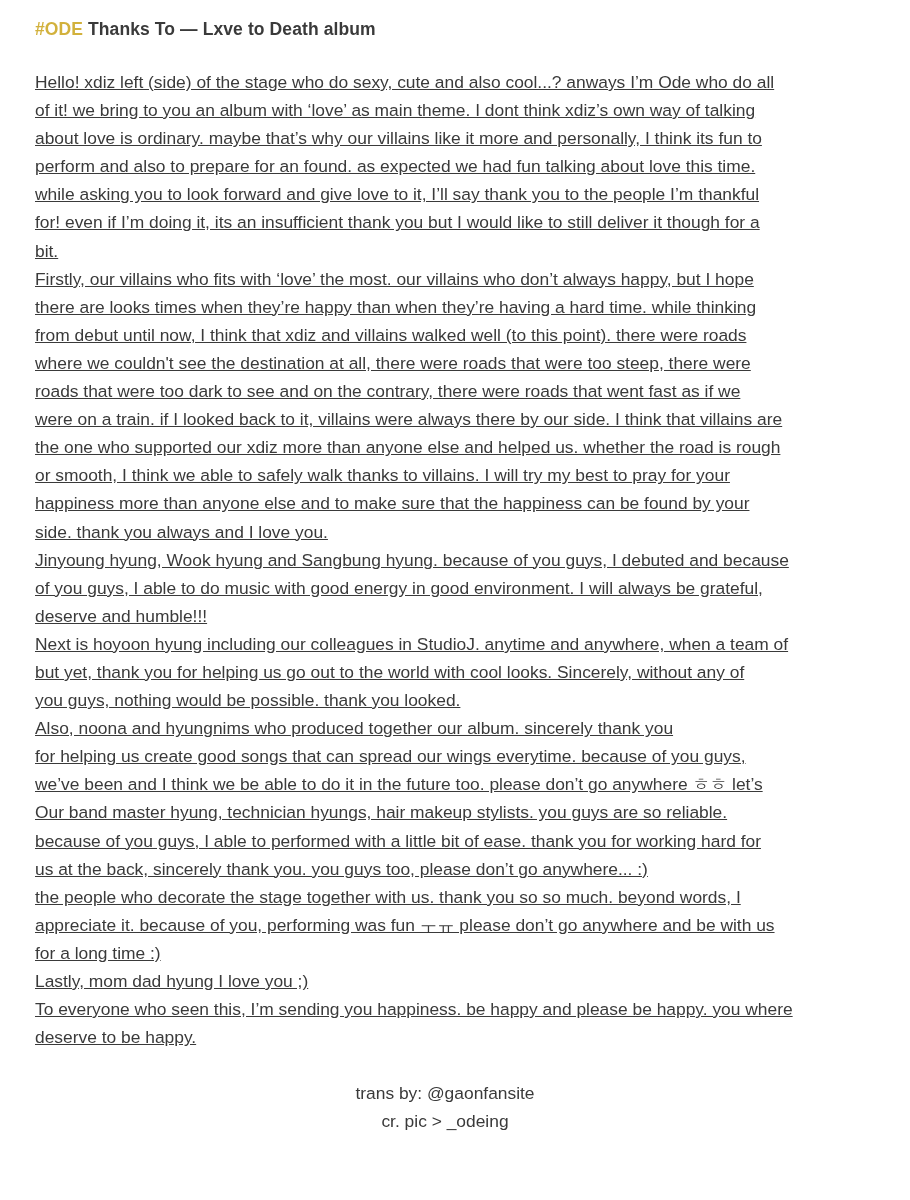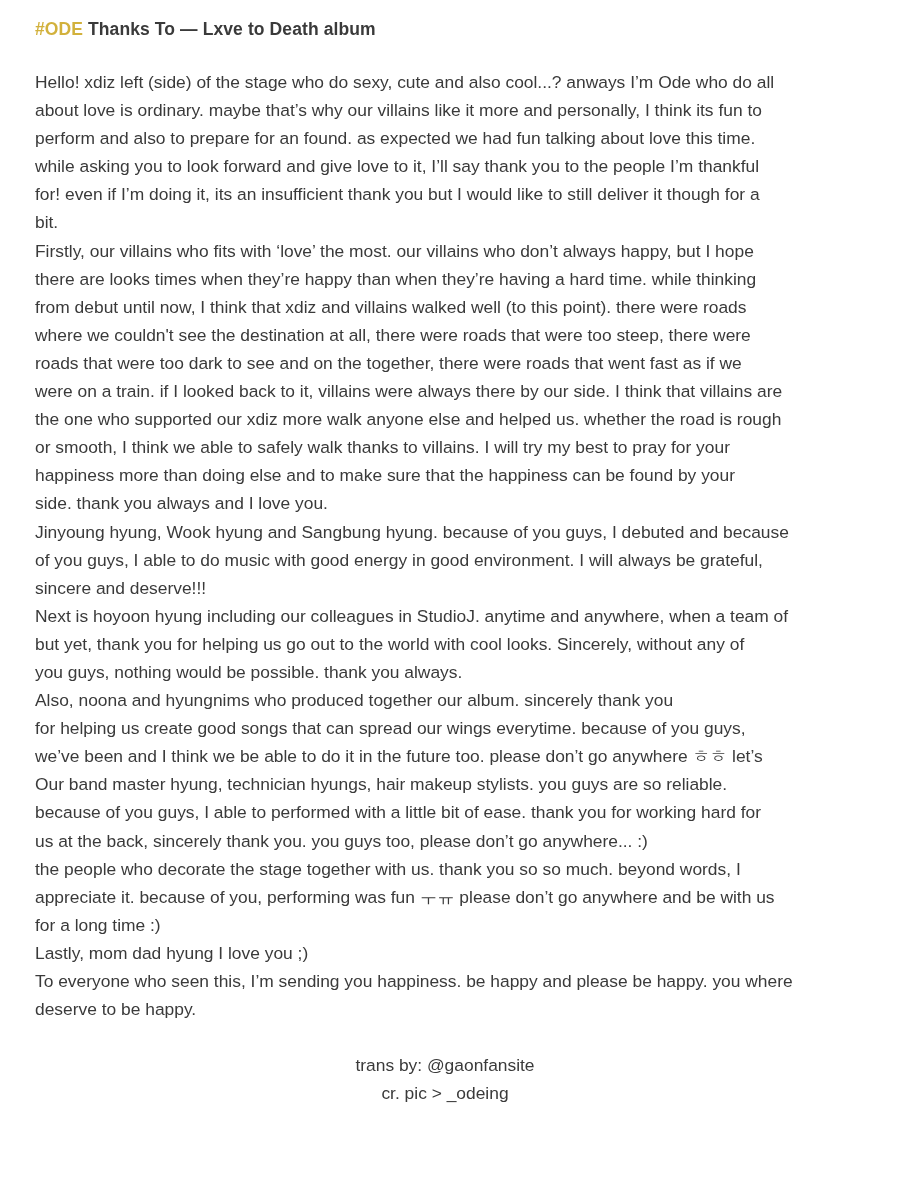--- a/index.html
+++ b/index.html
@@ -33,20 +33,21 @@
   }
   .body {
     font-size: 17.4px;
     line-height: 28.1px;
     letter-spacing: 0px;
     word-spacing: 0px;
   }
   .para {
     margin: 0;
     white-space: normal;
+    text-decoration: underline;
   }
   .line {
     display: block;
     white-space: nowrap;
   }
   .spacer {
     height: 28.1px;
   }
   .credits .line {
     display: block;
@@ -58,47 +59,48 @@
 
 <div class="page">
   <h1 class="title">
     <span class="hashtag">#ODE</span>
     <span>Thanks To — Lxve to Death album</span>
   </h1>
 
   <div class="body" id="body-container">
       <p class="para">
         <span class="line">Hello! xdiz left (side) of the stage who do sexy, cute and also cool...? anways I’m Ode who do all</span>
+        <span class="line">of it! we bring to you an album with ‘love’ as main theme. I dont think xdiz’s own way of talking</span>
         <span class="line">about love is ordinary. maybe that’s why our villains like it more and personally, I think its fun to</span>
         <span class="line">perform and also to prepare for an found. as expected we had fun talking about love this time.</span>
         <span class="line">while asking you to look forward and give love to it, I’ll say thank you to the people I’m thankful</span>
         <span class="line">for! even if I’m doing it, its an insufficient thank you but I would like to still deliver it though for a</span>
         <span class="line">bit.</span>
       </p>
       <p class="para">
         <span class="line">Firstly, our villains who fits with ‘love’ the most. our villains who don’t always happy, but I hope</span>
         <span class="line">there are looks times when they’re happy than when they’re having a hard time. while thinking</span>
         <span class="line">from debut until now, I think that xdiz and villains walked well (to this point). there were roads</span>
         <span class="line">where we couldn't see the destination at all, there were roads that were too steep, there were</span>
-        <span class="line">roads that were too dark to see and on the together, there were roads that went fast as if we</span>
+        <span class="line">roads that were too dark to see and on the contrary, there were roads that went fast as if we</span>
         <span class="line">were on a train. if I looked back to it, villains were always there by our side. I think that villains are</span>
-        <span class="line">the one who supported our xdiz more walk anyone else and helped us. whether the road is rough</span>
+        <span class="line">the one who supported our xdiz more than anyone else and helped us. whether the road is rough</span>
         <span class="line">or smooth, I think we able to safely walk thanks to villains. I will try my best to pray for your</span>
-        <span class="line">happiness more than doing else and to make sure that the happiness can be found by your</span>
+        <span class="line">happiness more than anyone else and to make sure that the happiness can be found by your</span>
         <span class="line">side. thank you always and I love you.</span>
       </p>
       <p class="para">
         <span class="line">Jinyoung hyung, Wook hyung and Sangbung hyung. because of you guys, I debuted and because</span>
         <span class="line">of you guys, I able to do music with good energy in good environment. I will always be grateful,</span>
-        <span class="line">sincere and deserve!!!</span>
+        <span class="line">deserve and humble!!!</span>
       </p>
       <p class="para">
         <span class="line">Next is hoyoon hyung including our colleagues in StudioJ. anytime and anywhere, when a team of</span>
         <span class="line">but yet, thank you for helping us go out to the world with cool looks. Sincerely, without any of</span>
-        <span class="line">you guys, nothing would be possible. thank you always.</span>
+        <span class="line">you guys, nothing would be possible. thank you looked.</span>
       </p>
       <p class="para">
         <span class="line">Also, noona and hyungnims who produced together our album. sincerely thank you</span>
         <span class="line">for helping us create good songs that can spread our wings everytime. because of you guys,</span>
         <span class="line">we’ve been and I think we be able to do it in the future too. please don’t go anywhere ㅎㅎ let’s</span>
       </p>
       <p class="para">
         <span class="line">Our band master hyung, technician hyungs, hair makeup stylists. you guys are so reliable.</span>
         <span class="line">because of you guys, I able to performed with a little bit of ease. thank you for working hard for</span>
         <span class="line">us at the back, sincerely thank you. you guys too, please don’t go anywhere... :)</span>

